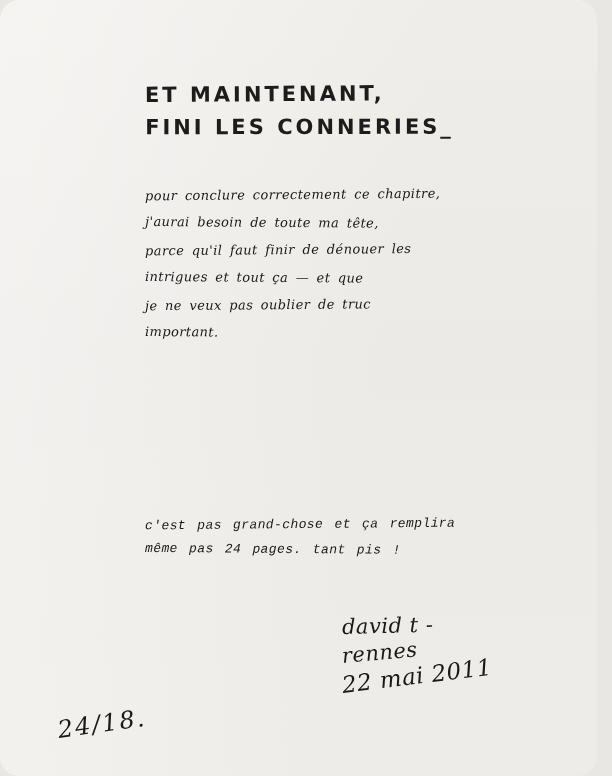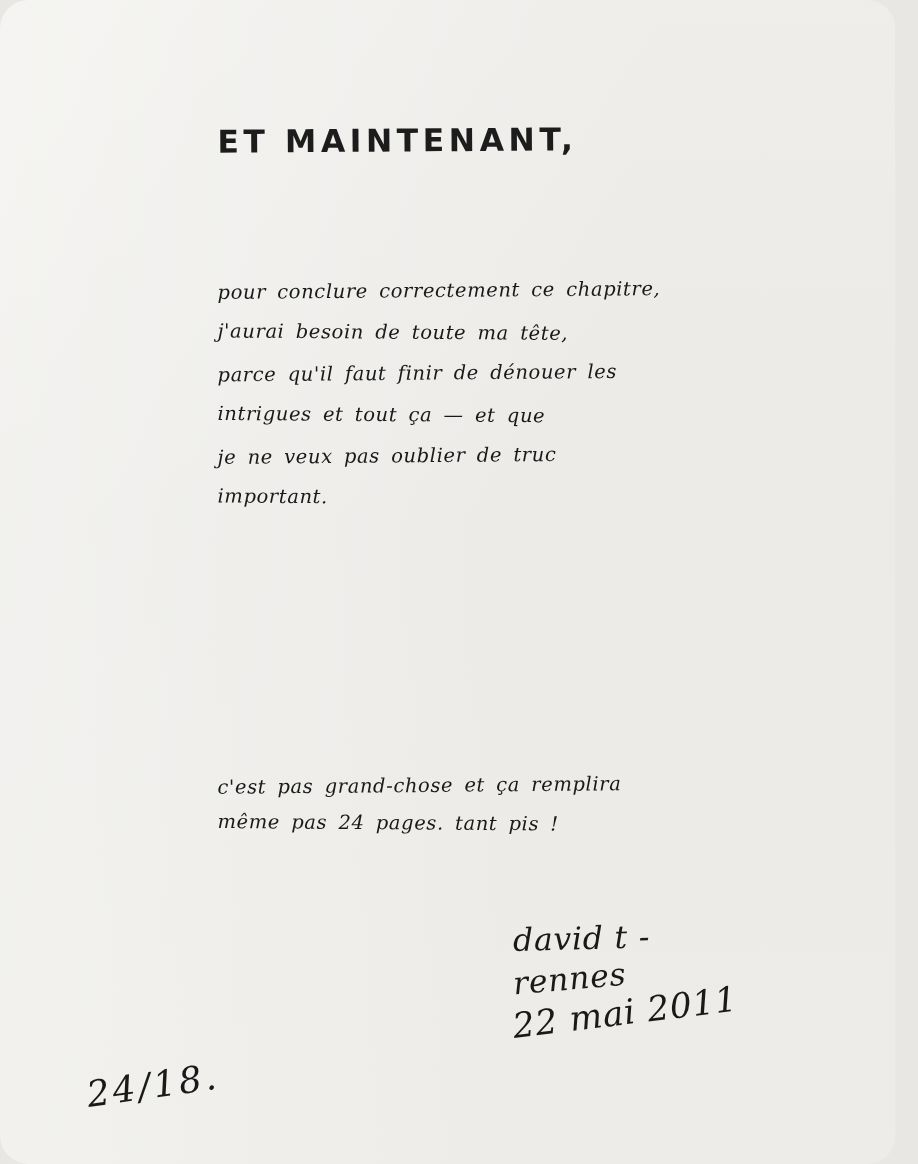--- a/index.html
+++ b/index.html
@@ -46,21 +46,21 @@
     white-space: nowrap;
     color: #191919;
   }
   .hand .h-line { display: block; }
   .hand .h-line:nth-child(odd)  { transform: rotate(-0.5deg); }
   .hand .h-line:nth-child(even) { transform: rotate(0.4deg); }
 
   .p1 { left: 145px; top: 181px; }
   .p2 { left: 145px; top: 364px; }
   .p3 { left: 145px; top: 427px; line-height: 24.5px; }
-  .p4 { left: 145px; top: 512px; line-height: 25px; }
+  .p4 { left: 145px; top: 512px; line-height: 25px; font-family: Liberation Mono, monospace; }
 
   .signature {
     position: absolute;
     left: 342px;
     top: 612px;
     font-style: italic;
     font-size: 21px;
     letter-spacing: 0.5px;
     white-space: nowrap;
     color: #191919;
@@ -83,20 +83,21 @@
     white-space: nowrap;
   }
 </style>
 </head>
 <body>
 
 <div class="paper">
 
   <div class="title">
     <span class="t-line">ET MAINTENANT,</span>
+    <span class="t-line">FINI LES CONNERIES_</span>
   </div>
 
   <div class="hand p1">
     <span class="h-line">pour conclure correctement ce chapitre,</span>
     <span class="h-line">j'aurai besoin de toute ma tête,</span>
     <span class="h-line">parce qu'il faut finir de dénouer les</span>
     <span class="h-line">intrigues et tout ça — et que</span>
     <span class="h-line">je ne veux pas oublier de truc</span>
     <span class="h-line">important.</span>
   </div>

